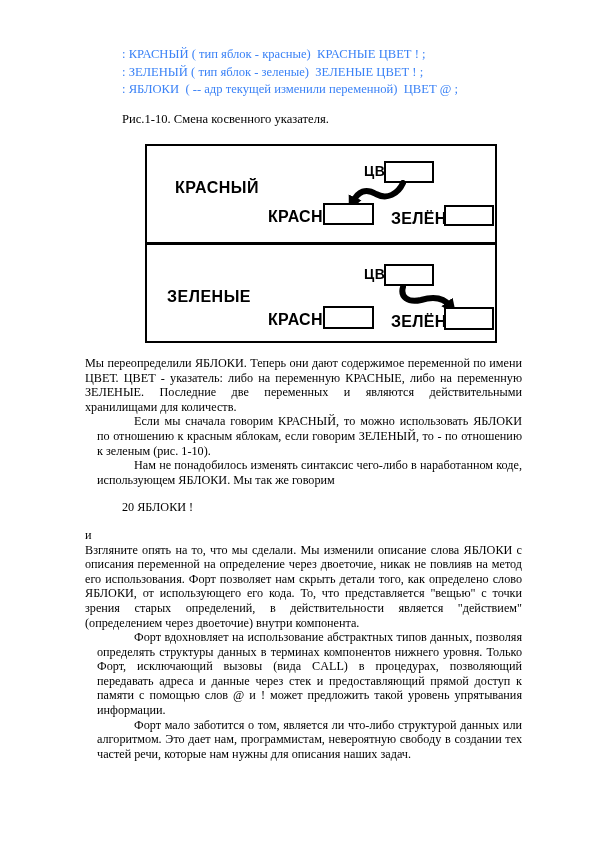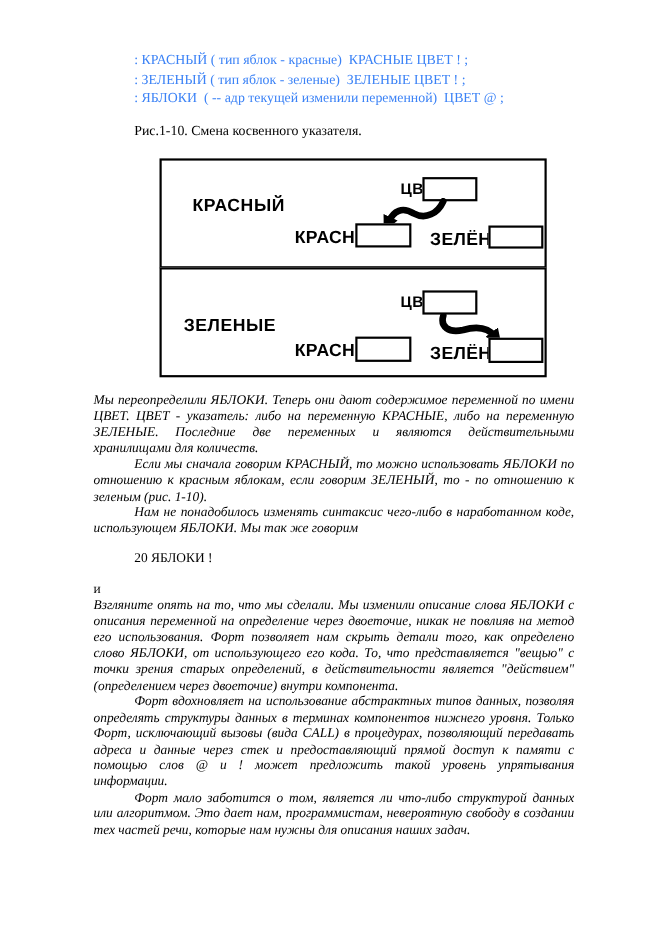--- a/index.html
+++ b/index.html
@@ -100,22 +100,22 @@
   
   .body-text {
     position: absolute;
     left: 85px;
     top: 356px;
     width: 437px;
     font-size: 12.2px;
     line-height: 14.6px;
     text-align: justify;
   }
-  .body-text p { margin: 0; font-style: italic; }
-  .body-text p.indent { text-indent: 37px; }
+  .body-text p { margin: 0; }
+  .body-text p.indent { text-indent: 37px; margin-left: 12px; }
   .inline-code {
     margin: 13px 0 0 37px;
     white-space: pre;
   }
   .conj { margin-top: 13px; }
   .gap-before { margin-top: 13px; }
 </style>
 </head>
 <body>
 

